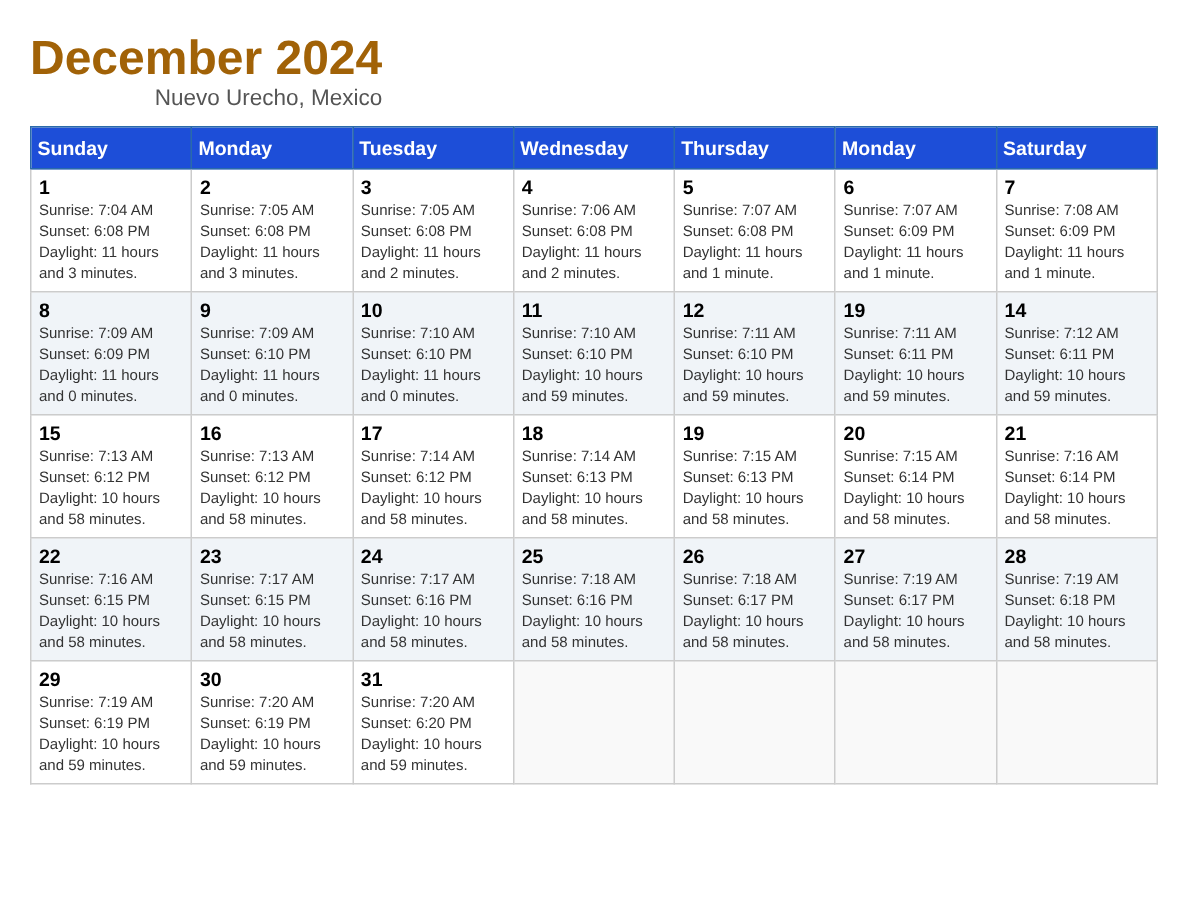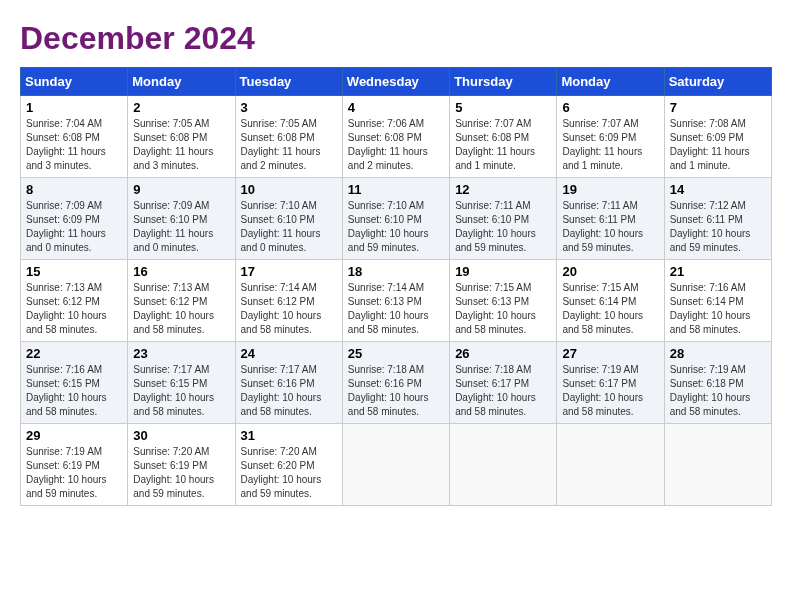--- a/index.html
+++ b/index.html
@@ -20,21 +20,21 @@
       display: flex;
       align-items: center;
       gap: 4px;
     }
     .title-area {
       text-align: right;
     }
     .month-title {
       font-size: 32px;
       font-weight: bold;
-      color: #701a75;
+      color: #a16207;
     }
     .location {
       font-size: 15px;
       color: #555;
     }
     table {
       width: 100%;
       border-collapse: collapse;
       font-size: 11px;
     }
@@ -79,20 +79,21 @@
     .empty-cell {
       background: #f9f9f9;
     }
   </style>
 </head>
 <body>
 
 <div class="header-area">
   <div class="title-area">
     <div class="month-title">December 2024</div>
+    <div class="location">Nuevo Urecho, Mexico</div>
   </div>
 </div>
 
 <table>
   <thead>
     <tr>
     <th>Sunday</th>
         <th>Monday</th>
         <th>Tuesday</th>
         <th>Wednesday</th>

